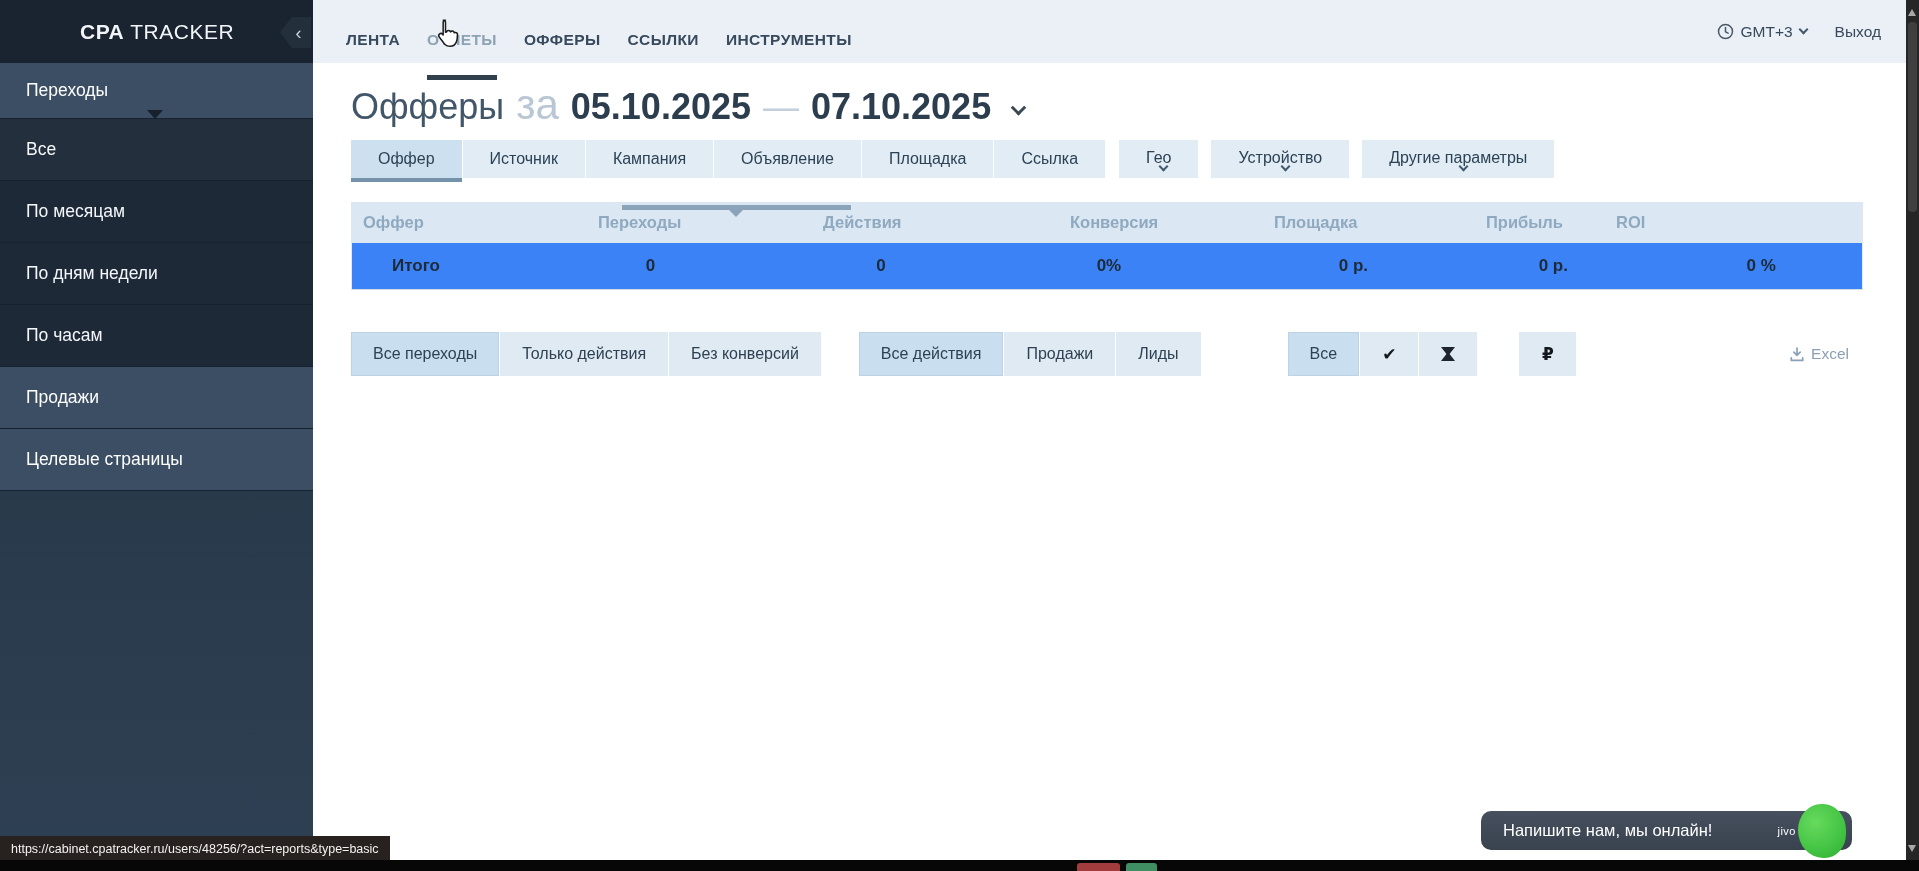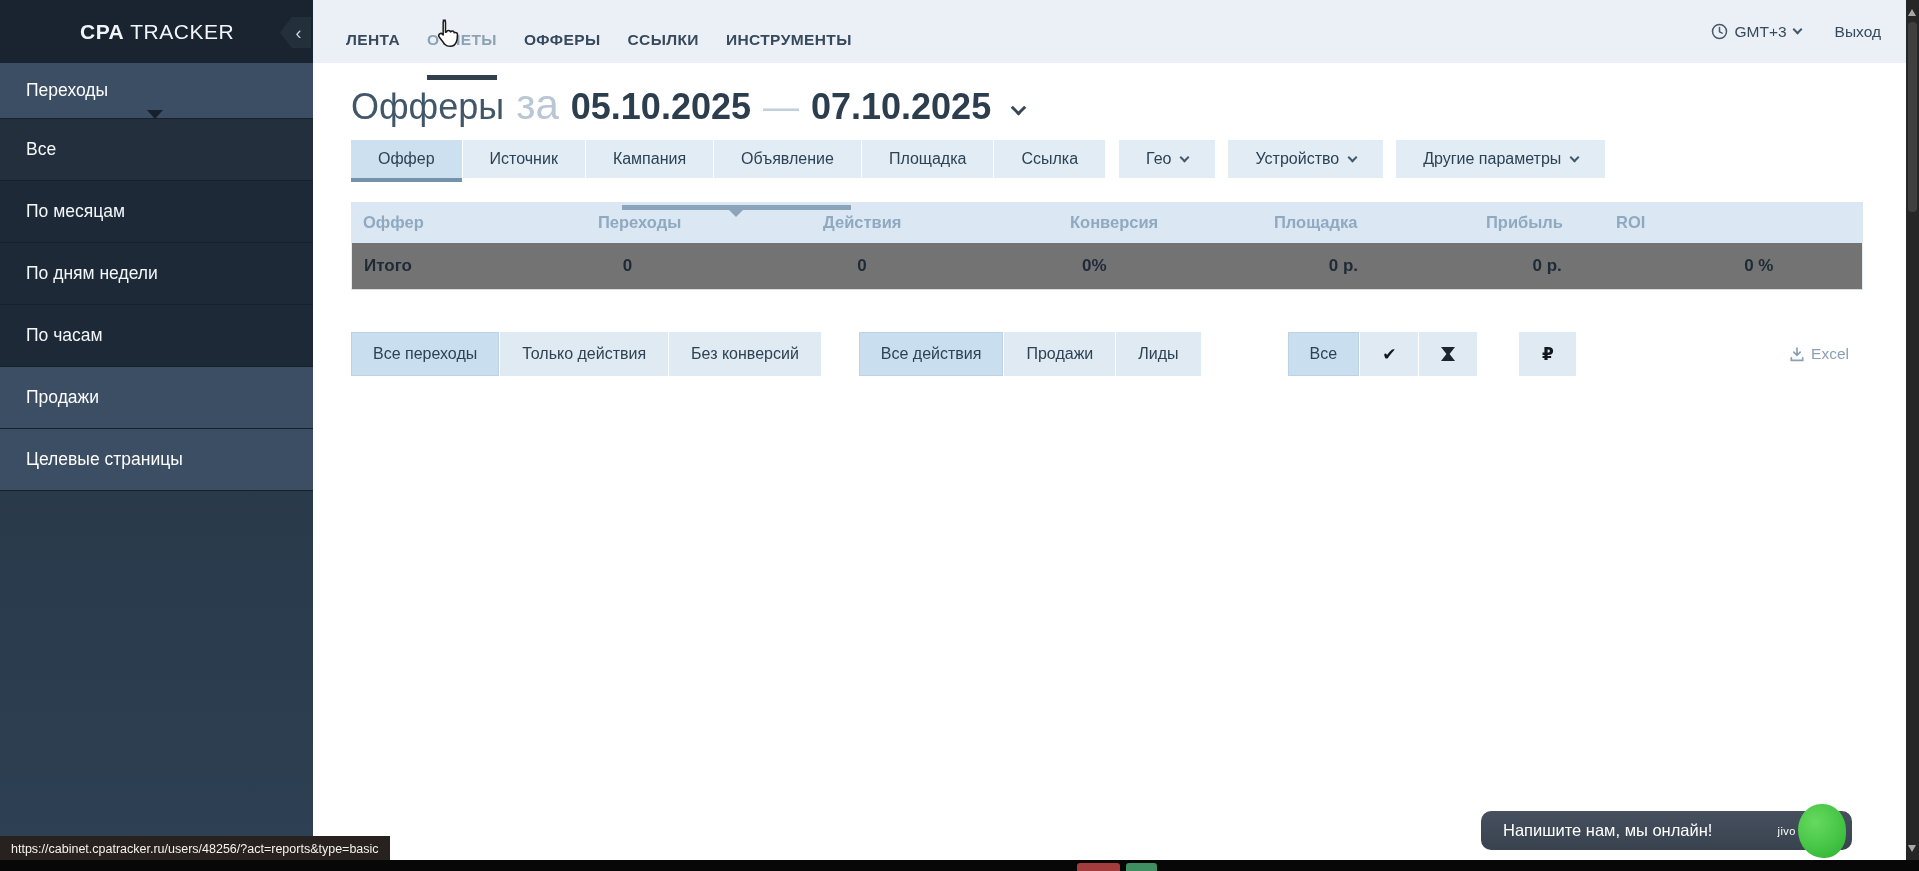--- a/index.html
+++ b/index.html
@@ -35,21 +35,21 @@
   .side-item.top.active::after{content:"";position:absolute;left:147px;bottom:-9px;z-index:3;
     border:8px solid transparent;border-top:9px solid #17212d;}
 
   
   .topbar{position:absolute;left:313px;top:0;width:1593px;height:63px;background:var(--topbar-bg);z-index:4;}
   .top-nav{position:absolute;left:33px;top:0;height:63px;display:flex;gap:27px;}
   .top-nav-item{position:relative;display:flex;align-items:center;height:80px;font-size:15.5px;font-weight:600;
     letter-spacing:.4px;color:var(--topbar-text);cursor:pointer;text-transform:uppercase;}
   .top-nav-item.hovered{color:var(--nav-hover);}
   .top-nav-item.hovered::after{content:"";position:absolute;left:0;right:0;bottom:0;height:5px;background:var(--nav-underline);}
-  .top-right{position:absolute;right:25px;top:0;height:63px;display:flex;align-items:center;gap:6px;font-size:15.5px;color:var(--topbar-text);}
+  .top-right{position:absolute;right:25px;top:0;height:63px;display:flex;align-items:center;gap:0;font-size:15.5px;color:var(--topbar-text);}
   .tz-group{display:flex;align-items:center;gap:7px;cursor:pointer;}
   .logout{margin-left:28px;cursor:pointer;}
   .chev{display:inline-block;width:7px;height:7px;border-right:2px solid #42586c;border-bottom:2px solid #42586c;
     transform:rotate(45deg);margin-top:-4px;}
 
   
   .main{position:absolute;left:313px;top:63px;width:1593px;height:797px;background:#fff;}
   .report-title{position:absolute;left:38px;top:18px;font-size:36px;white-space:nowrap;display:flex;align-items:baseline;gap:12px;}
   .rt-name{color:var(--title-gray);}
   .rt-za{color:var(--title-light);font-size:42px;}
@@ -71,22 +71,22 @@
   .hcell{font-size:16.5px;font-weight:700;color:var(--thead-text);padding-left:12px;cursor:pointer;}
   .hcell:nth-of-type(1){width:259px;}
   .hcell:nth-of-type(2){width:235px;}
   .hcell:nth-of-type(3){width:225px;}
   .hcell:nth-of-type(4){width:247px;}
   .hcell:nth-of-type(5){width:204px;}
   .hcell:nth-of-type(6){width:212px;}
   .hcell:nth-of-type(7){width:130px;}
   .sort-indicator{position:absolute;top:3px;left:271px;width:229px;height:5px;background:var(--indicator);}
   .sort-indicator::after{content:"";position:absolute;left:107px;top:5px;border:7px solid transparent;border-top:7px solid var(--indicator);}
-  .trow{display:flex;height:47px;align-items:center;background:#737373;
-    border-left:1px solid #e4ebf1;border-right:1px solid #e4ebf1;border-bottom:1px solid var(--row-border);}
+  .trow{display:flex;height:47px;align-items:center;background:#3b82f6;
+    border-left:1px solid #e4ebf1;border-right:1px solid #e4ebf1;border-bottom:1px solid var(--row-border);padding-left:28px;}
   .cell{font-size:17px;font-weight:700;color:var(--text-dark);padding-left:12px;}
   .cell:nth-of-type(1){width:259px;}
   .cell:nth-of-type(2){width:235px;}
   .cell:nth-of-type(3){width:225px;}
   .cell:nth-of-type(4){width:247px;}
   .cell:nth-of-type(5){width:204px;}
   .cell:nth-of-type(6){width:212px;}
   .cell:nth-of-type(7){width:130px;}
 
   .filters-row{position:absolute;left:38px;top:269px;width:1512px;display:flex;align-items:center;gap:12px;}
@@ -216,21 +216,21 @@
           <div class="tab drop">
             <span>Устройство</span>
             <i class="chev"></i>
           </div>
           <div class="tab drop">
             <span>Другие параметры</span>
             <i class="chev"></i>
           </div>
         </div>
     </div>
-    <style>.tabs-row .fgroup{display:flex;} .tabs-row .tabs-gap{width:13px;} .tabs-row .fgroup:nth-child(3) .tab{margin-right:13px;border-right:none;}</style>
+    <style>.tabs-row .fgroup{display:flex;} .tabs-row .tabs-gap{width:13px;} .tabs-row .fgroup:nth-child(3) .tab{margin-right:13px;border-right:none;flex-direction:column;}</style>
 
     <div class="table-wrap">
       <div class="thead">
         <div class="sort-indicator"></div>
 
       <div class="hcell">Оффер</div>
           <div class="hcell">Переходы</div>
           <div class="hcell">Действия</div>
           <div class="hcell">Конверсия</div>
           <div class="hcell">Площадка</div>

